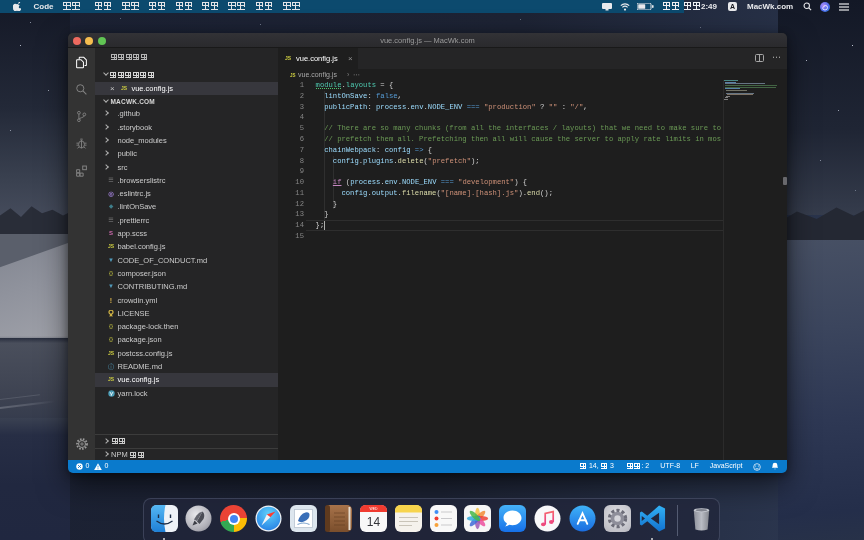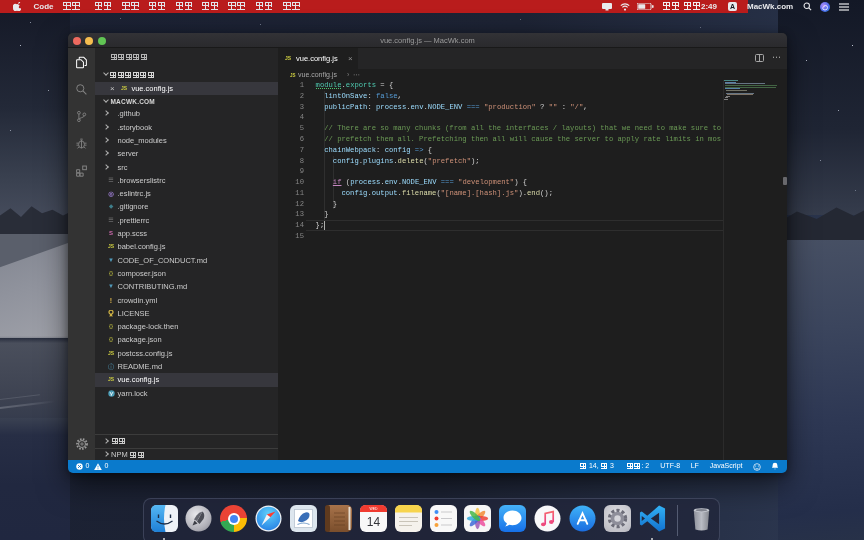--- a/index.html
+++ b/index.html
@@ -15,21 +15,21 @@
 #wl .dune2{position:absolute;left:0;top:336px;width:70px;height:90px;background:linear-gradient(#53586500 0,#4a4f5c 8%,#3d4251 70%,#333a4c 100%);}
 #wl .streak{position:absolute;left:-6px;top:404px;width:62px;height:1.5px;background:linear-gradient(90deg,#878b96,#666b78 60%,transparent);transform:rotate(-7deg);opacity:.55;}
 #wl .streak2{position:absolute;left:-6px;top:397px;width:46px;height:1px;background:#767b86;transform:rotate(-7deg);opacity:.4;}
 #wl .dark{position:absolute;left:0;top:418px;width:70px;height:122px;background:linear-gradient(#3a4152 0,#272e45 14%,#212840 55%,#202740 100%);}
 #wr{position:absolute;left:778px;top:0;width:86px;height:540px;}
 #wr .sky{position:absolute;left:0;top:0;width:86px;height:215px;background:linear-gradient(#131826 0%,#1f2534 60%,#353c4c 100%);}
 #wr .mtn{position:absolute;left:0;top:196px;width:86px;height:52px;background:#242833;clip-path:polygon(0 52%,22% 30%,45% 44%,68% 22%,88% 38%,100% 28%,100% 100%,0 100%);}
 #wr .dune{position:absolute;left:0;top:240px;width:86px;height:300px;background:linear-gradient(175deg,#475064 0%,#3b455d 30%,#2e3854 60%,#242e4a 90%,#273148 100%);}
 #stars{position:absolute;left:0;top:0;width:1px;height:1px;background:#cfd4de;box-shadow:20px 45px 0 #aeb4c2,48px 90px 0 #9aa1b0,10px 130px 0 #8d94a4,806px 60px 0 #aeb4c2,838px 110px 0 #9aa1b0,852px 45px 0 #c0c6d2,820px 160px 0 #848b9c,30px 22px 0 #848b9c,855px 190px 0 #6f7789,260px 24px 0 #6c7486,520px 19px 0 #646c7e,700px 27px 0 #6c7486,120px 18px 0 #5e6678;}
 
-#menubar{position:absolute;left:0;top:0;width:748px;height:13px;background:#b91c1c;color:#e8e9ec;font-size:8px;}
+#menubar{position:absolute;left:0;top:0;width:684px;height:13px;background:#0c4a6e;color:#e8e9ec;font-size:8px;}
 #menubar .it{position:absolute;top:2px;white-space:nowrap;font-weight:bold;}
 
 .cj{display:inline-block;width:7.5px;height:7.5px;margin:0 1px 0 .5px;vertical-align:-0.5px;
 background:linear-gradient(var(--c),var(--c)) 0 0/100% 1px no-repeat,
 linear-gradient(var(--c),var(--c)) 0 3px/100% 1px no-repeat,
 linear-gradient(var(--c),var(--c)) 0 100%/100% 1px no-repeat,
 linear-gradient(var(--c),var(--c)) 3px 0/1px 100% no-repeat,
 linear-gradient(var(--c),var(--c)) 0 0/1px 4px no-repeat,
 linear-gradient(var(--c),var(--c)) 100% 1px/1px 4px no-repeat;}
 .cj.s6{width:6px;height:6px;}
@@ -232,39 +232,39 @@
       <div class="row" style="top:85.9px;">
           <span class="ch">
             <i class="chev right"></i>
           </span>
           <span class="nm">node_modules</span>
         </div>
       <div class="row" style="top:99.2px;">
           <span class="ch">
             <i class="chev right"></i>
           </span>
-          <span class="nm">server</span>
+          <span class="nm">public</span>
         </div>
       <div class="row" style="top:112.5px;">
           <span class="ch">
             <i class="chev right"></i>
           </span>
           <span class="nm">src</span>
         </div>
       <div class="row" style="top:125.8px;">
           <span class="ic cfg">☰</span>
           <span class="nm">.browserslistrc</span>
         </div>
       <div class="row" style="top:139.1px;">
           <span class="ic esl">◎</span>
           <span class="nm">.eslintrc.js</span>
         </div>
       <div class="row" style="top:152.4px;">
           <span class="ic git">◆</span>
-          <span class="nm">.gitignore</span>
+          <span class="nm">.lintOnSave</span>
         </div>
       <div class="row" style="top:165.7px;">
           <span class="ic cfg">☰</span>
           <span class="nm">.prettierrc</span>
         </div>
       <div class="row" style="top:179px;">
           <span class="ic sas">S</span>
           <span class="nm">app.scss</span>
         </div>
       <div class="row" style="top:192.3px;">
@@ -352,21 +352,21 @@
       <div id="crumbs">
           <span style="position:absolute;left:12px;top:1px;font-size:4.5px;font-weight:bold;color:#cbcb41;line-height:11px;">JS</span>
           <span style="position:absolute;left:20px;">vue.config.js</span>
           <span style="position:absolute;left:69px;color:#7e7e7e;">›</span>
           <span style="position:absolute;left:75px;letter-spacing:.5px;">⋯</span>
         </div>
       <div id="code">
         <div style="position:absolute;left:46.2px;top:10.77px;width:1px;height:129.2px;background:#2f2f2f;"></div>
         <div style="position:absolute;left:54.9px;top:75.4px;width:1px;height:53.8px;background:#2f2f2f;"></div>
         <div style="position:absolute;left:28px;top:139.9px;width:417px;height:10.97px;border-top:1px solid #2e2e2e;border-bottom:1px solid #2e2e2e;"></div>
-        <div class="ln" style="top:0"><span class="num">1</span><span class="ctext"><span class="k5 sqg">module</span><span class="kw">.</span><span class="k5">exports</span><span class="kw"> = {</span></span></div>
+        <div class="ln" style="top:0"><span class="num">1</span><span class="ctext"><span class="k5 sqg">module</span><span class="kw">.</span><span class="k5">layouts</span><span class="kw"> = {</span></span></div>
         <div class="ln" style="top:10.77px"><span class="num">2</span><span class="ctext">  <span class="k1">lintOnSave</span><span class="kw">: </span><span class="k2">false</span><span class="kw">,</span></span></div>
         <div class="ln" style="top:21.54px"><span class="num">3</span><span class="ctext">  <span class="k1">publicPath</span><span class="kw">: </span><span class="k1">process</span><span class="kw">.</span><span class="k1">env</span><span class="kw">.</span><span class="k1">NODE_ENV</span><span class="kw"> </span><span class="k2">===</span><span class="kw"> </span><span class="k3">"production"</span><span class="kw"> ? </span><span class="k3">""</span><span class="kw"> : </span><span class="k3">"/"</span><span class="kw">,</span></span></div>
         <div class="ln" style="top:32.31px"><span class="num">4</span></div>
         <div class="ln" style="top:43.08px"><span class="num">5</span><span class="ctext">  <span class="k4">// There are so many chunks (from all the interfaces / layouts) that we need to make sure to</span></span></div>
         <div class="ln" style="top:53.85px"><span class="num">6</span><span class="ctext">  <span class="k4">// prefetch them all. Prefetching then all will cause the server to apply rate limits in mos</span></span></div>
         <div class="ln" style="top:64.62px"><span class="num">7</span><span class="ctext">  <span class="k1">chainWebpack</span><span class="kw">: </span><span class="k1">config</span><span class="kw"> </span><span class="k2">=&gt;</span><span class="kw"> {</span></span></div>
         <div class="ln" style="top:75.39px"><span class="num">8</span><span class="ctext">    <span class="k1">config</span><span class="kw">.</span><span class="k1">plugins</span><span class="kw">.</span><span class="k6">delete</span><span class="kw">(</span><span class="k3">"prefetch"</span><span class="kw">);</span></span></div>
         <div class="ln" style="top:86.16px"><span class="num">9</span></div>
         <div class="ln" style="top:96.93px"><span class="num">10</span><span class="ctext">    <span class="k7">if</span><span class="kw"> (</span><span class="k1">process</span><span class="kw">.</span><span class="k1">env</span><span class="kw">.</span><span class="k1">NODE_ENV</span><span class="kw"> </span><span class="k2">===</span><span class="kw"> </span><span class="k3">"development"</span><span class="kw">) {</span></span></div>
         <div class="ln" style="top:107.7px"><span class="num">11</span><span class="ctext">      <span class="k1">config</span><span class="kw">.</span><span class="k1">output</span><span class="kw">.</span><span class="k6">filename</span><span class="kw">(</span><span class="k3">"[name].[hash].js"</span><span class="kw">).</span><span class="k6">end</span><span class="kw">();</span></span></div>

